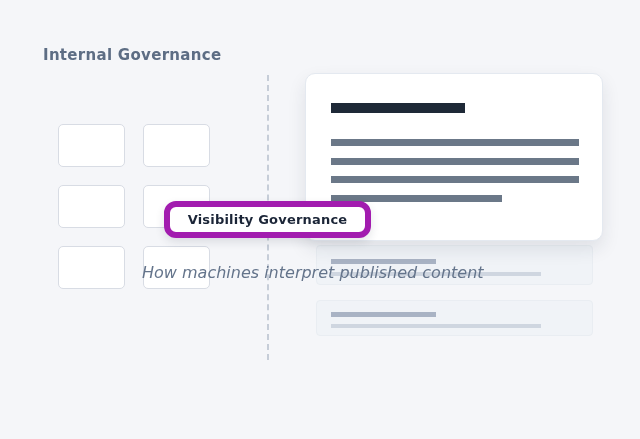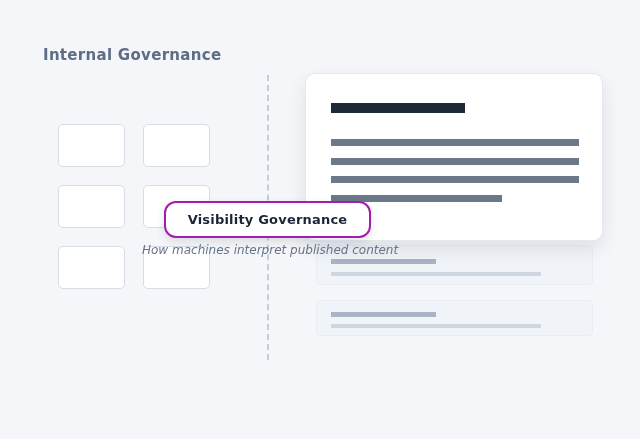--- a/index.html
+++ b/index.html
@@ -45,27 +45,27 @@
   .result-box-2{top:300px;height:34px;}
   .bar-primary{left:14px;width:105px;height:5px;background:#a9b3c4;}
   .bar-secondary{left:14px;width:210px;height:4px;background:#cfd6e0;}
   .result-box-1 .bar-primary{top:13px;}
   .result-box-1 .bar-secondary{top:26px;}
   .result-box-2 .bar-primary{top:11px;}
   .result-box-2 .bar-secondary{top:23px;}
   
   .pill{
     left:164px;top:201px;width:207px;height:37px;background:#ffffff;
-    border:2px solid #a21caf;border-radius:12px;box-sizing:border-box;
+    border:6px solid #a21caf;border-radius:12px;box-sizing:border-box;
     display:flex;align-items:center;justify-content:center;
     box-shadow:0 4px 10px rgba(30,41,59,0.12);
     font-size:13px;font-weight:bold;color:#1b2537;letter-spacing:.2px;
   }
   .subtitle{
-    left:142px;top:243px;font-size:12px;font-style:italic;color:#64748b;white-space:nowrap;
+    left:142px;top:263px;font-size:16px;font-style:italic;color:#64748b;white-space:nowrap;
   }
 </style>
 </head>
 <body>
 
 <div class="canvas">
 
   <div class="abs heading-left">Internal Governance</div>
 
   <div class="abs gov-box" style="left:58px;top:124px;"></div>

